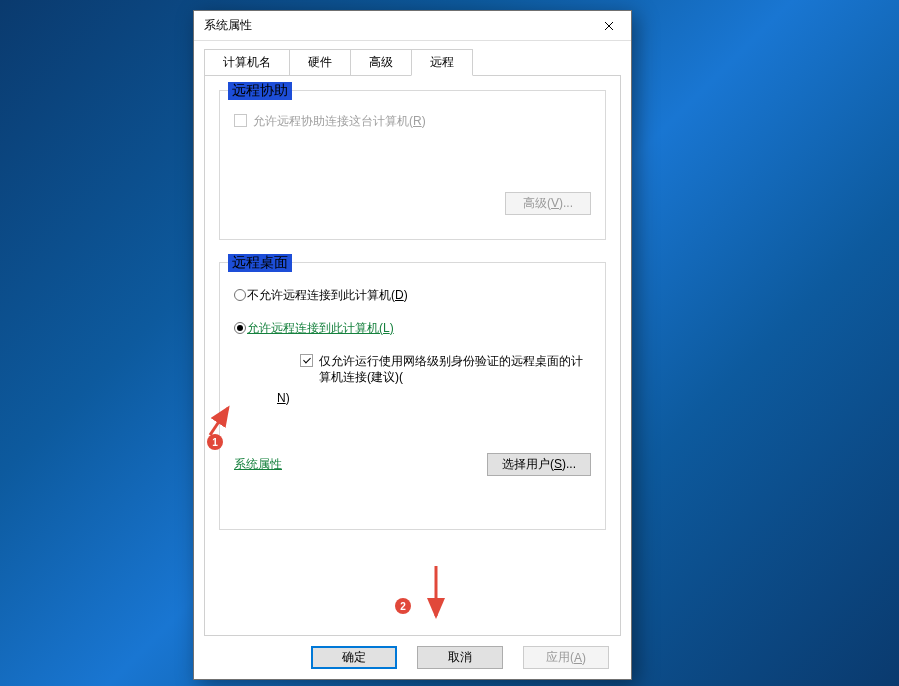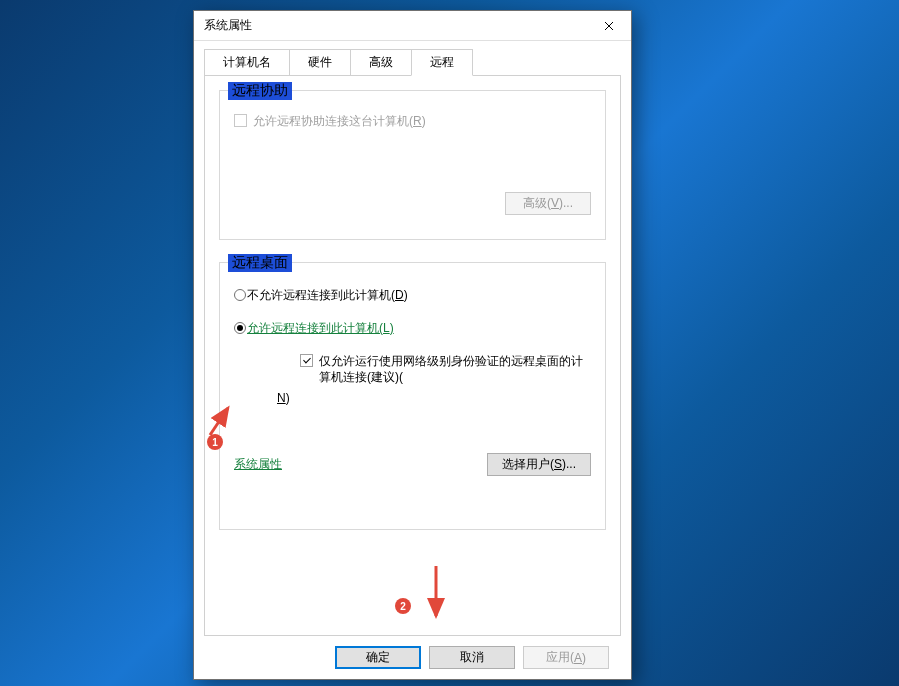--- a/index.html
+++ b/index.html
@@ -166,21 +166,21 @@
     .nla-underline { margin-left: 21px; }
     .bottom-row {
       display: flex;
       justify-content: space-between;
       align-items: center;
       margin-top: 46px;
     }
     .dialog-buttons {
       display: flex;
       justify-content: flex-end;
-      gap: 8px;
+      gap: 20px;
       padding: 10px 12px 0 0;
     }
     
     .anno-badge {
       position: absolute;
       width: 16px; height: 16px;
       background: #e1483a;
       color: #fff;
       border-radius: 50%;
       font-size: 10px;

